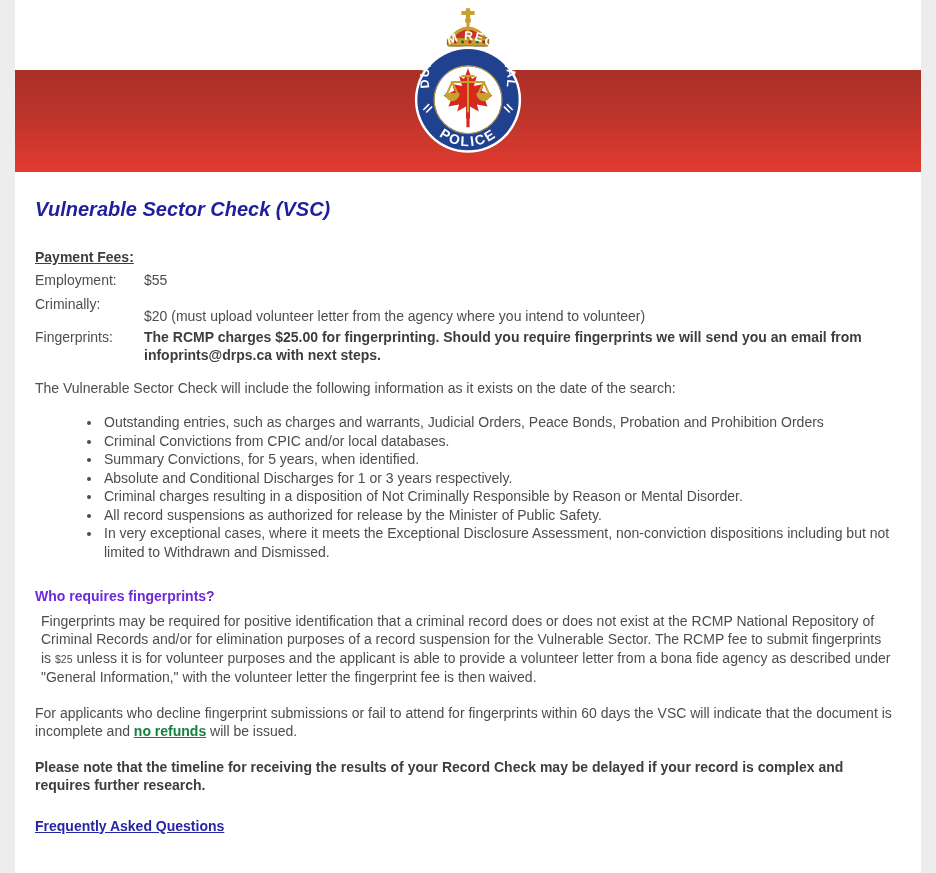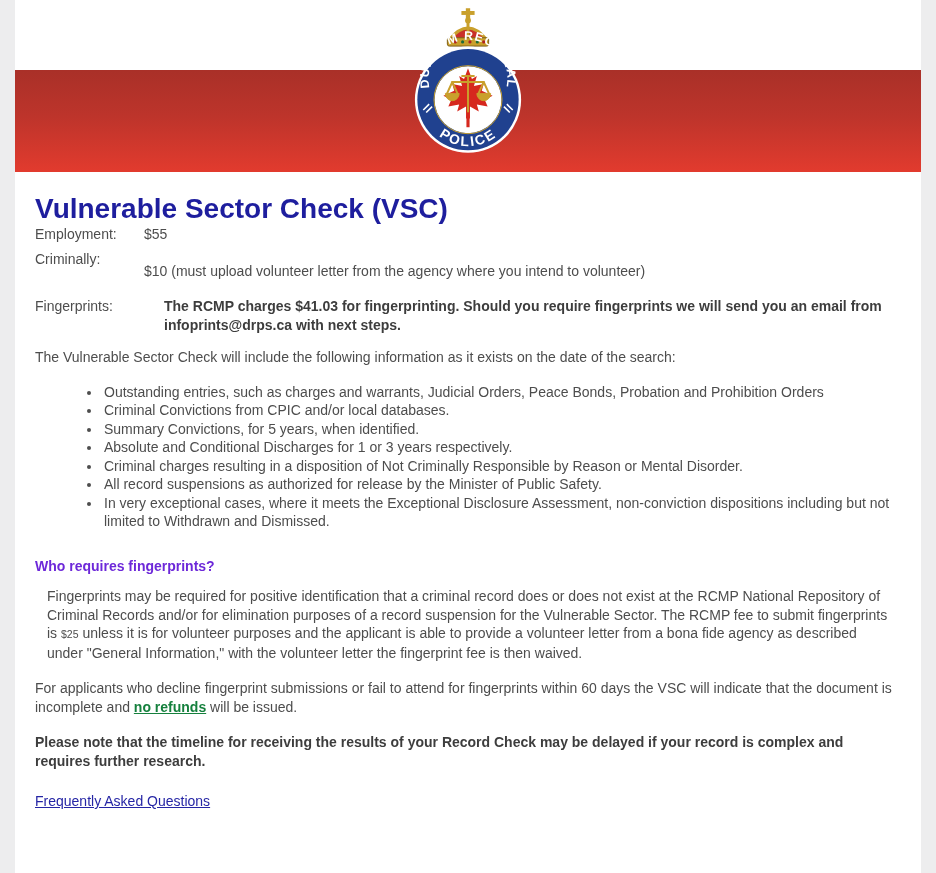--- a/index.html
+++ b/index.html
@@ -33,58 +33,60 @@
   }
   
   .content {
     padding: 25px 20px 0 20px;
     color: #4d4d4d;
     font-size: 14px;
     line-height: 18.5px;
   }
   h1.title {
     color: #1e1e9e;
-    font-size: 28px;
+    font-size: 20px;
     font-weight: bold;
     margin: 0;
     line-height: 24px;
+    font-style: italic;
   }
   .fees-heading {
     margin-top: 27px;
     font-weight: bold;
     text-decoration: underline;
     color: #3d3d3d;
   }
   .fee-row { display: grid; grid-template-columns: 109px 1fr; }
   .fee-row.first { margin-top: 4px; }
   .fee-row.second { margin-top: 6px; }
-  .fee-row.third { margin-top: 17px; gap: 20px; }
+  .fee-row.third { margin-top: 2px; }
   .fee-value.pushed { padding-top: 12px; }
   .fee-value.bold-val { font-weight: bold; color: #3d3d3d; }
   p.intro { margin: 14px 0 0 0; }
   ul.includes-list {
     margin: 16px 0 0 0;
     padding-left: 67px;
   }
   ul.includes-list li { margin: 0; padding-left: 2px; }
   .section-head {
     margin-top: 26px;
     font-weight: bold;
     color: #6d28d9;
   }
-  p.body-para { margin: 12px; }
+  p.body-para { margin: 6px; }
   p.spaced-para { margin: 17px 0 0 0; }
   .small-dollar { font-size: 10.5px; }
   .emph { font-weight: bold; text-decoration: underline; color: #15803d; }
   p.note-para { margin: 17px 0 10px 0; font-weight: bold; color: #3d3d3d; }
   .faq-row { margin-top: 22px; }
   a.nav-link {
     color: #2525a5;
     text-decoration: underline;
     cursor: pointer;
+    font-weight: bold;
   }
 </style>
 </head>
 <body>
 
 <div class="page">
 
   <div class="header">
     <div class="header-white"></div>
     <div class="red-banner"></div>
@@ -138,34 +140,35 @@
         <path d="M37 88 A 7 7 0 0 0 51 88 Z" fill="#c9a02c" stroke-width="1"></path>
         <path d="M69 88 A 7 7 0 0 0 83 88 Z" fill="#c9a02c" stroke-width="1"></path>
       </g>
     </svg>
   </div>
 
   <div class="content">
 
     <h1 class="title">Vulnerable Sector Check (VSC)</h1>
 
+    <div class="fees-heading">Payment Fees:</div>
 
     <div class="fee-row first">
       <div class="fee-label">Employment:</div>
       <div class="fee-value">$55</div>
     </div>
 
     <div class="fee-row second">
       <div class="fee-label">Criminally:</div>
-      <div class="fee-value pushed">$10 (must upload volunteer letter from the agency where you intend to volunteer)</div>
+      <div class="fee-value pushed">$20 (must upload volunteer letter from the agency where you intend to volunteer)</div>
     </div>
 
     <div class="fee-row third">
       <div class="fee-label">Fingerprints:</div>
-      <div class="fee-value bold-val">The RCMP charges $41.03 for fingerprinting. Should you require fingerprints we will send you an email from infoprints@drps.ca with next steps.</div>
+      <div class="fee-value bold-val">The RCMP charges $25.00 for fingerprinting. Should you require fingerprints we will send you an email from infoprints@drps.ca with next steps.</div>
     </div>
 
     <p class="intro">The Vulnerable Sector Check will include the following information as it exists on the date of the search:</p>
 
     <ul class="includes-list">
       <li>Outstanding entries, such as charges and warrants, Judicial Orders, Peace Bonds, Probation and Prohibition Orders</li>
       <li>Criminal Convictions from CPIC and/or local databases.</li>
       <li>Summary Convictions, for 5 years, when identified.</li>
       <li>Absolute and Conditional Discharges for 1 or 3 years respectively.</li>
       <li>Criminal charges resulting in a disposition of Not Criminally Responsible by Reason or Mental Disorder.</li>

